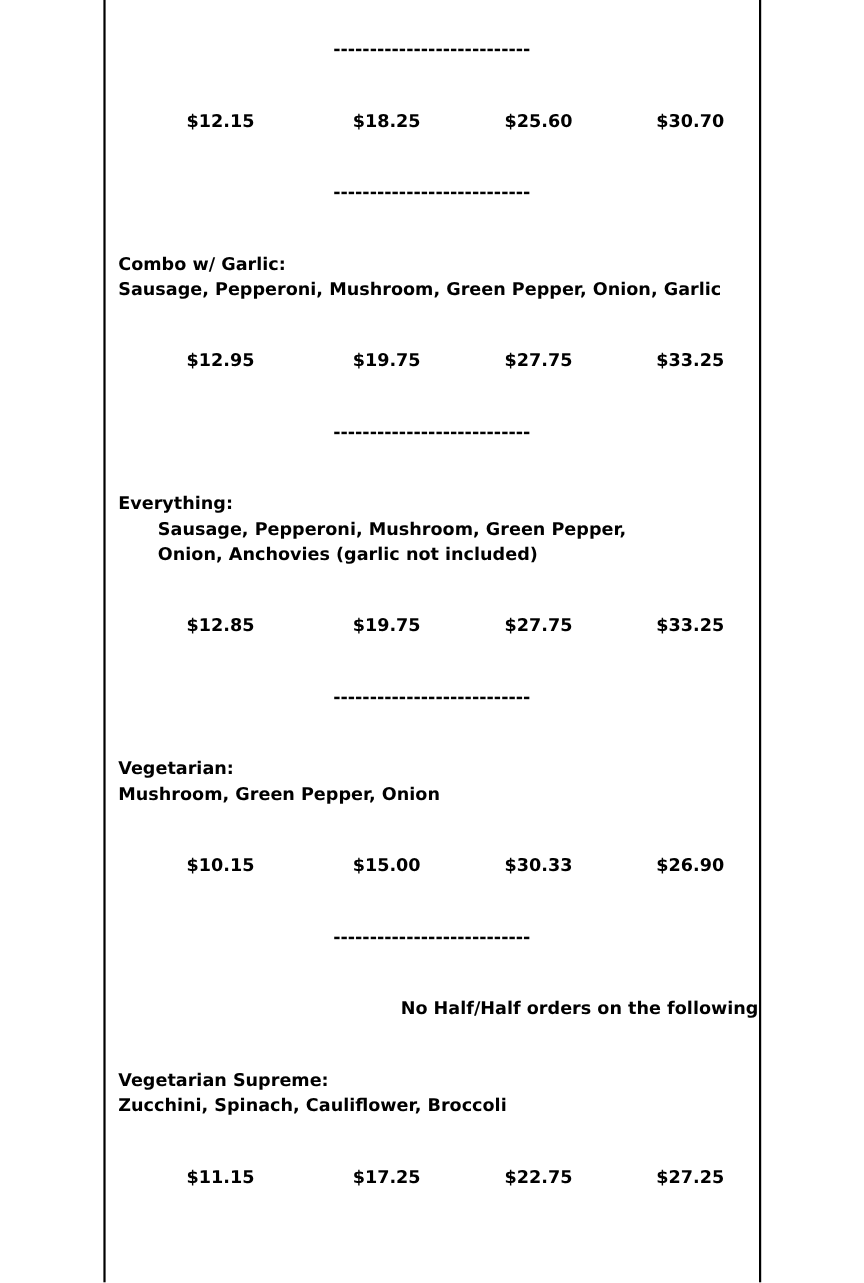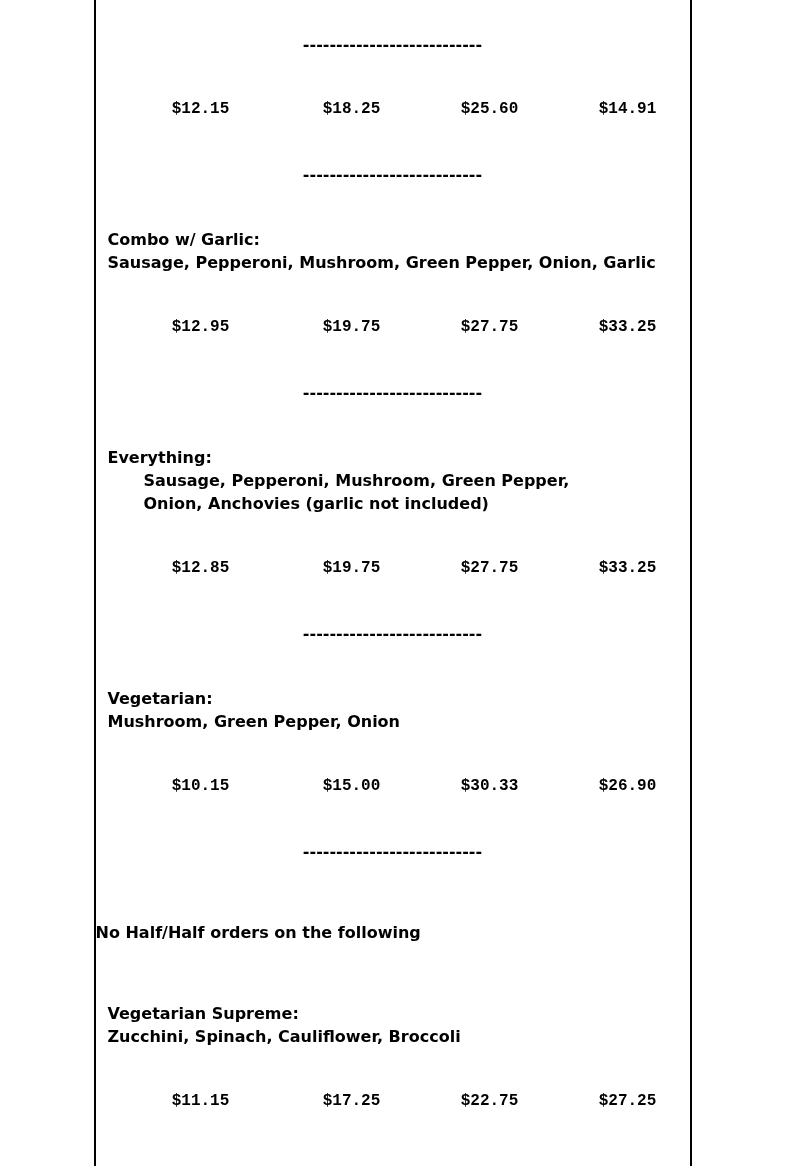--- a/index.html
+++ b/index.html
@@ -42,46 +42,45 @@
   }
   .item-toppings.wrap {
     white-space: normal;
     max-width: 532px;
     padding-left: 48px;
   }
   .price-row {
     display: grid;
     grid-template-columns: 210px 92px 184px 92px;
     margin: 42px 0;
-    font-family: Liberation Mono, monospace;
   }
   .price-cell {
     text-align: center;
     white-space: nowrap;
   }
   .note {
-    text-align: left;
-    margin: 58px 0;
+    text-align: right;
+    margin: 42px 0;
     white-space: nowrap;
   }
 </style>
 </head>
 <body>
 
 <div class="page-column">
   <div class="menu">
 
     <div class="sep">---------------------------</div>
 
     <div class="menu-item">
       <div class="price-row">
         <div class="price-cell">$12.15</div>
         <div class="price-cell">$18.25</div>
         <div class="price-cell">$25.60</div>
-        <div class="price-cell">$14.91</div>
+        <div class="price-cell">$30.70</div>
       </div>
     </div>
 
     <div class="sep">---------------------------</div>
 
     <div class="menu-item">
       <div class="item-name">Combo w/ Garlic:</div>
       <div class="item-toppings">Sausage, Pepperoni, Mushroom, Green Pepper, Onion, Garlic</div>
       <div class="price-row">
         <div class="price-cell">$12.95</div>

